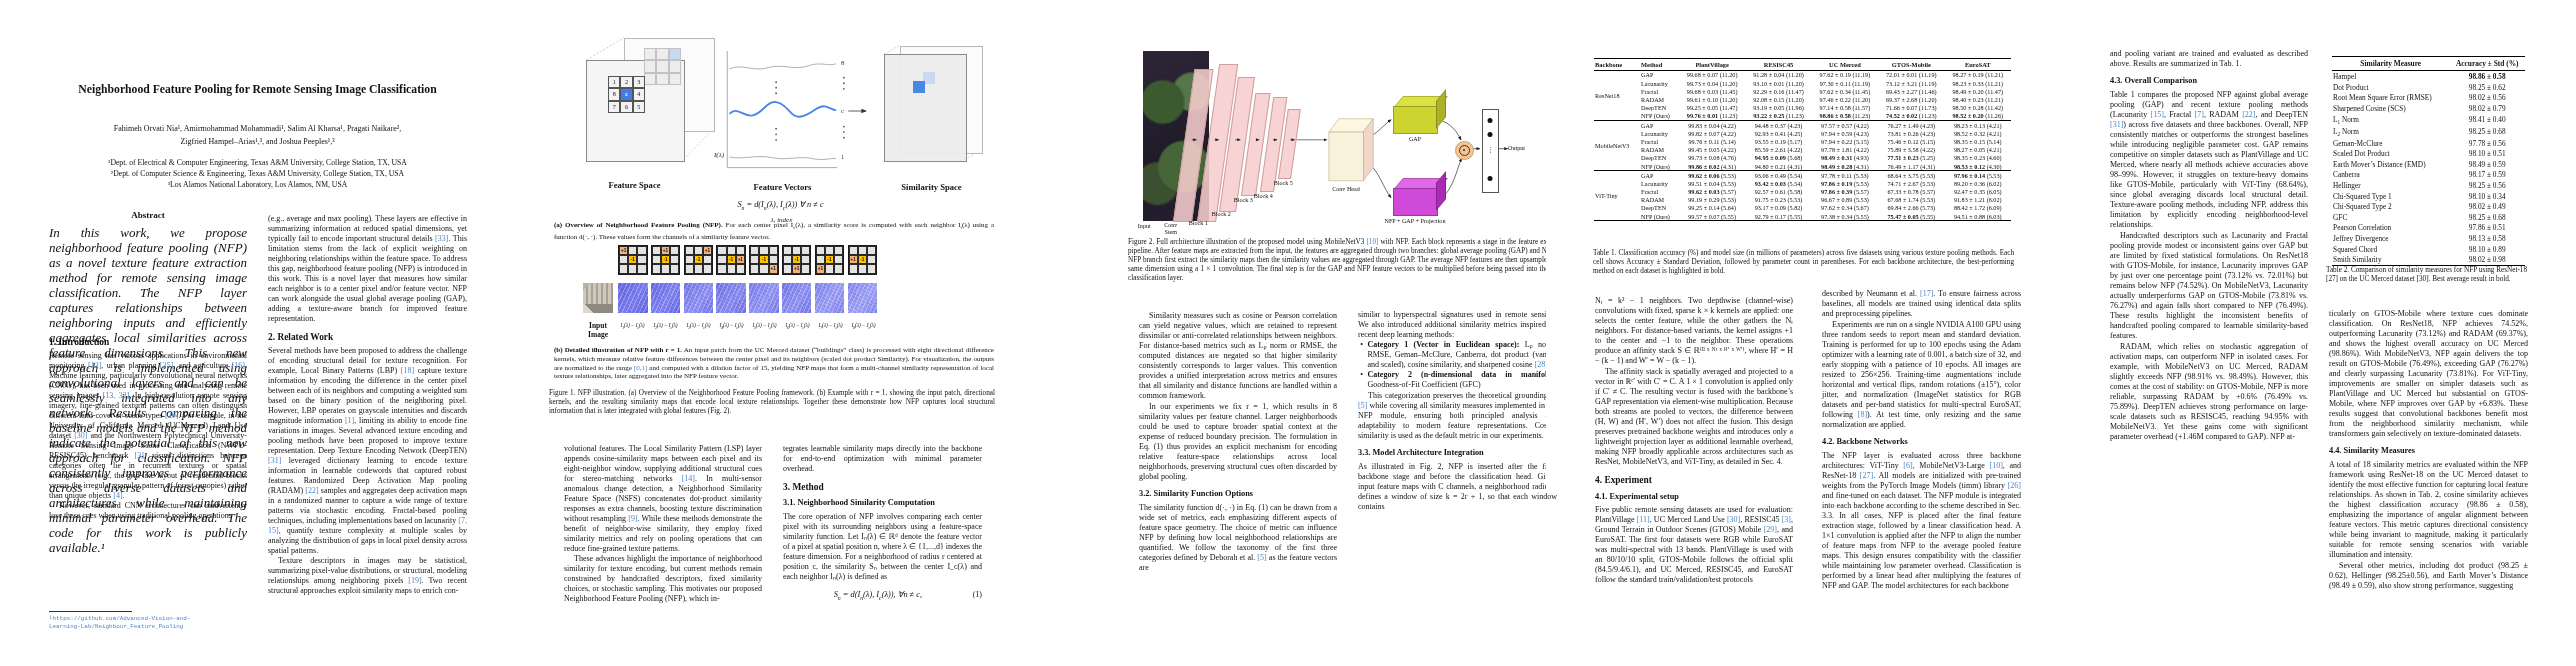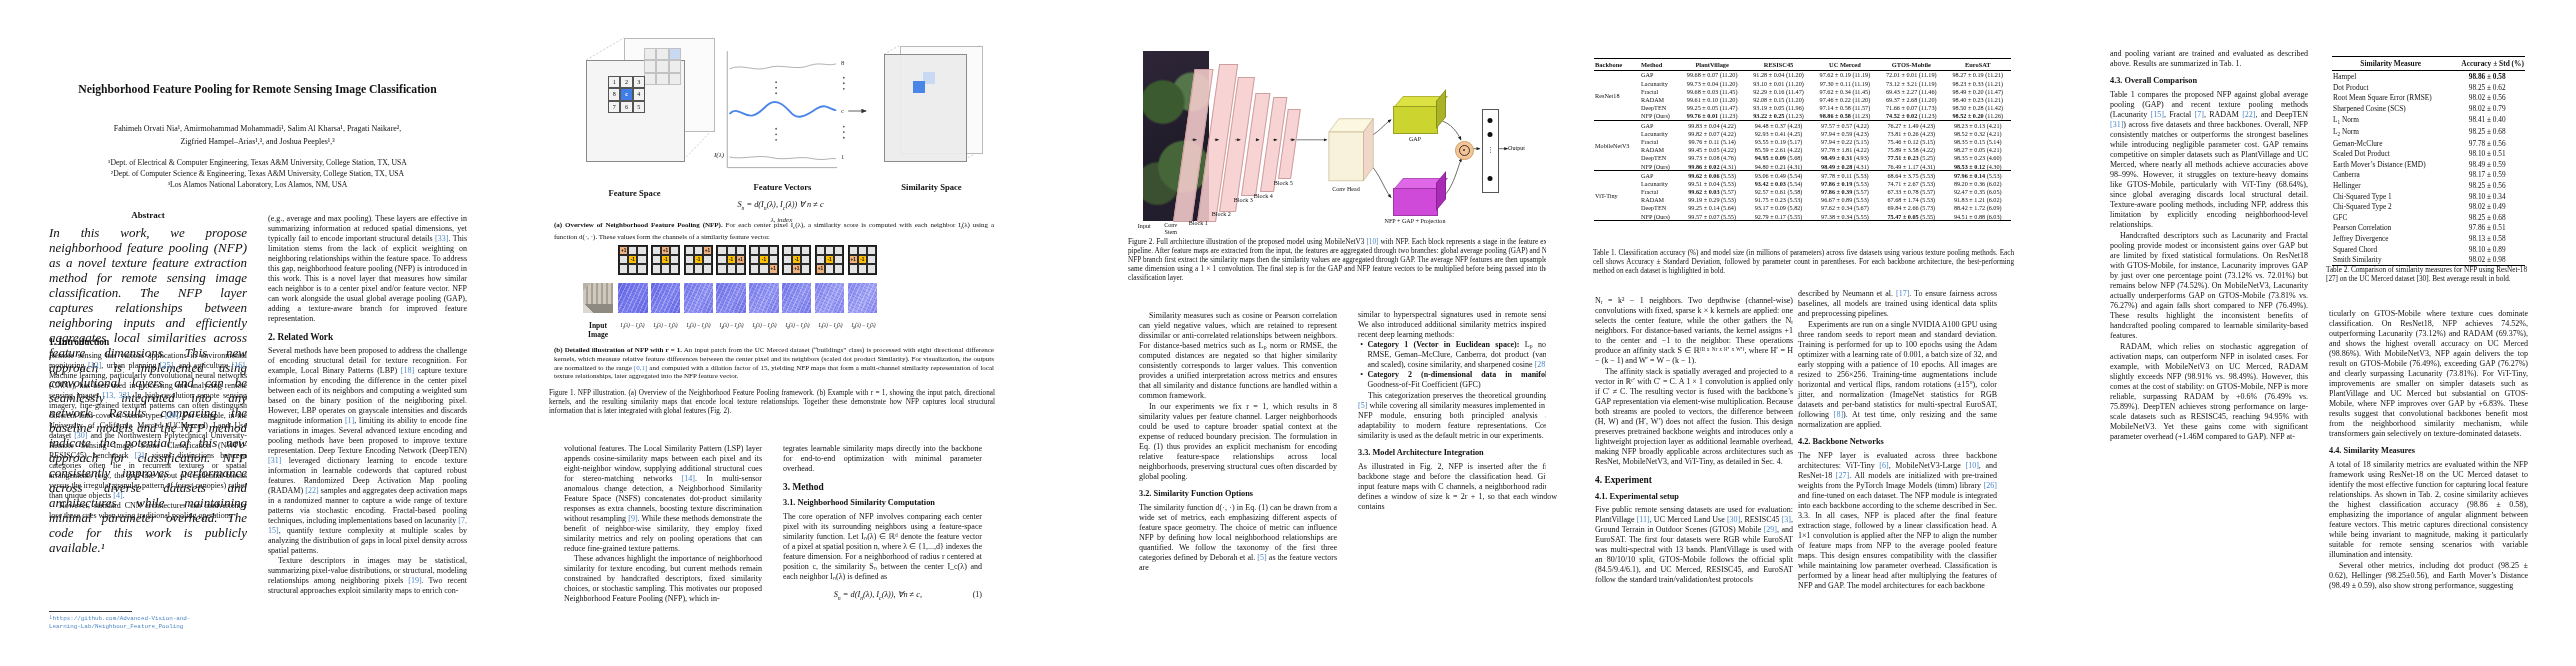--- a/index.html
+++ b/index.html
@@ -76,21 +76,21 @@
   .vell{position:absolute;left:50%;transform:translateX(-50%);font-size:6.7px;color:#111;line-height:3.9px;}
   
   .t1{border-collapse:collapse;width:417px;font-size:6.2px;border-top:0.9px solid #000;border-bottom:0.9px solid #000;}
   .t1 th{border-bottom:0.5px solid #000;font-weight:bold;padding:1.7px 1.1px 2.2px;font-size:6.4px;}
   .t1 td{padding:0.6px 1.1px;text-align:center;white-space:nowrap;}
   .t1 td.bk{text-align:left;}
   .t1 td.mth{text-align:left;}
   .t1 tr.gsep td{border-top:0.5px solid #000;}
   .bb{font-weight:bold;}
   .t2{border-collapse:collapse;width:193px;font-size:7.3px;border-top:0.9px solid #000;border-bottom:0.9px solid #000;}
-  .t2 th{border-bottom:0.5px solid #000;font-weight:bold;padding:2.2px 1.1px;font-size:7.4px;text-align:right;}
+  .t2 th{border-bottom:0.5px solid #000;font-weight:bold;padding:2.2px 1.1px;font-size:7.4px;}
   .t2 th.l{text-align:center;}
   .t2 td{padding:0.8px 1.1px;white-space:nowrap;}
   .t2 td.name{text-align:left;}
   .t2 td.val{text-align:center;}
   .bullet{position:relative;padding-left:9.4px;margin:1.7px 0;}
   .bullet::before{content:"•";position:absolute;left:2.2px;}
 </style>
 </head>
 <body>
 
@@ -195,21 +195,21 @@
     <div class="panel" style="left:369px;top:54px;width:81px;height:106px;background:rgba(236,236,236,.93);"></div>
     <div class="bluesq ghost" style="left:408px;top:72px;width:12.2px;height:12.2px;"></div>
     <div class="bluesq" style="left:398px;top:81px;width:12.2px;height:12.2px;"></div>
 
     <div class="abs axlab" style="left:187px;top:107px;width:22px;text-align:right;">I(λ)</div>
     <div class="abs axlab center" style="left:233px;top:172px;width:67px;">λ, index</div>
     <div class="abs tick" style="left:326px;top:59px;">8</div>
     <div class="abs tick" style="left:326px;top:107px;">c</div>
     <div class="abs tick" style="left:326px;top:153px;">1</div>
 
-    <div class="abs figlab" style="left:75px;top:188px;width:89px;">Feature Space</div>
+    <div class="abs figlab" style="left:75px;top:180px;width:89px;">Feature Space</div>
     <div class="abs figlab" style="left:223px;top:182px;width:89px;">Feature Vectors</div>
     <div class="abs figlab" style="left:372px;top:182px;width:89px;">Similarity Space</div>
     <div class="abs eq center" style="left:182px;top:199px;width:167px;">S<sub>n</sub> = d(I<sub>n</sub>(λ), I<sub>c</sub>(λ))   ∀ n ≠ c</div>
   </div>
   <div class="abs scap" style="left:39px;top:221px;width:440px;">
     <b>(a) Overview of Neighborhood Feature Pooling (NFP).</b> <span>For each center pixel I<sub>c</sub>(λ), a similarity score is computed with each neighbor I<sub>i</sub>(λ) using a function d(·, ·). These values form the channels of a similarity feature vector.</span>
   </div>
 
   <div class="krow" id="kernel-row" style="left:103px;top:245px;">
       <div class="kernel">
@@ -616,21 +616,21 @@
   </table>
   <div class="abs cap" style="left:47px;top:249px;width:421px;">Table 1. Classification accuracy (%) and model size (in millions of parameters) across five datasets using various texture pooling methods. Each cell shows Accuracy ± Standard Deviation, followed by parameter count in parentheses. For each backbone architecture, the best-performing method on each dataset is highlighted in bold.</div>
 
   <div class="abs bt" style="left:49px;top:296px;width:198px;">
     <p>Nᵣ = k² − 1 neighbors. Two depthwise (channel-wise) convolutions with fixed, sparse k × k kernels are applied: one selects the center feature, while the other gathers the Nᵣ neighbors. For distance-based variants, the kernel assigns +1 to the center and −1 to the neighbor. These operations produce an affinity stack S ∈ ℝ⁽ᴮ ˣ ᴺʳ ˣ ᴴ′ ˣ ᵂ′⁾, where H′ = H − (k − 1) and W′ = W − (k − 1).</p>
     <p class="ind sp">The affinity stack is spatially averaged and projected to a vector in ℝᶜ′ with C′ = C. A 1 × 1 convolution is applied only if C′ ≠ C. The resulting vector is fused with the backbone’s GAP representation via element-wise multiplication. Because both streams are pooled to vectors, the difference between (H, W) and (H′, W′) does not affect the fusion. This design preserves pretrained backbone weights and introduces only a lightweight projection layer as additional learnable overhead, making NFP broadly applicable across architectures such as ResNet, MobileNetV3, and ViT-Tiny, as detailed in Sec. 4.</p>
     <div class="h1">4. Experiment</div>
     <div class="h2">4.1. Experimental setup</div>
     <p>Five public remote sensing datasets are used for evaluation: PlantVillage <span class="cite">[11]</span>, UC Merced Land Use <span class="cite">[30]</span>, RESISC45 <span class="cite">[3]</span>, Ground Terrain in Outdoor Scenes (GTOS) Mobile <span class="cite">[29]</span>, and EuroSAT. The first four datasets were RGB while EuroSAT was multi-spectral with 13 bands. PlantVillage is used with an 80/10/10 split, GTOS-Mobile follows the official split (84.5/9.4/6.1), and UC Merced, RESISC45, and EuroSAT follow the standard train/validation/test protocols</p>
   </div>
-  <div class="abs bt" style="left:252px;top:289px;width:199px;">
+  <div class="abs bt" style="left:276px;top:289px;width:199px;">
     <p>described by Neumann et al. <span class="cite">[17]</span>. To ensure fairness across baselines, all models are trained using identical data splits and preprocessing pipelines.</p>
     <p class="ind sp">Experiments are run on a single NVIDIA A100 GPU using three random seeds to report mean and standard deviation. Training is performed for up to 100 epochs using the Adam optimizer with a learning rate of 0.001, a batch size of 32, and early stopping with a patience of 10 epochs. All images are resized to 256×256. Training-time augmentations include horizontal and vertical flips, random rotations (±15°), color jitter, and normalization (ImageNet statistics for RGB datasets and per-band statistics for multi-spectral EuroSAT, following <span class="cite">[8]</span>). At test time, only resizing and the same normalization are applied.</p>
     <div class="h2">4.2. Backbone Networks</div>
     <p>The NFP layer is evaluated across three backbone architectures: ViT-Tiny <span class="cite">[6]</span>, MobileNetV3-Large <span class="cite">[10]</span>, and ResNet-18 <span class="cite">[27]</span>. All models are initialized with pre-trained weights from the PyTorch Image Models (timm) library <span class="cite">[26]</span> and fine-tuned on each dataset. The NFP module is integrated into each backbone according to the scheme described in Sec. 3.3. In all cases, NFP is placed after the final feature extraction stage, followed by a linear classification head. A 1×1 convolution is applied after the NFP to align the number of feature maps from NFP to the average pooled feature maps. This design ensures compatibility with the classifier while maintaining low parameter overhead. Classification is performed by a linear head after multiplying the features of NFP and GAP. The model architectures for each backbone</p>
   </div>
 </div>
 
 <div class="page" style="left:2061px;">
   <div class="abs bt" style="left:49px;top:49px;width:198px;">
     <p>and pooling variant are trained and evaluated as described above. Results are summarized in Tab. 1.</p>

